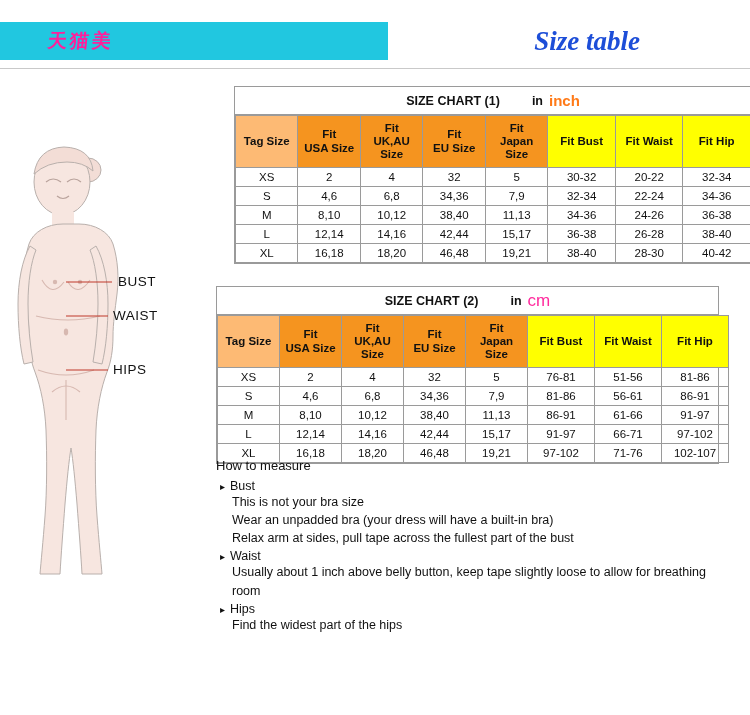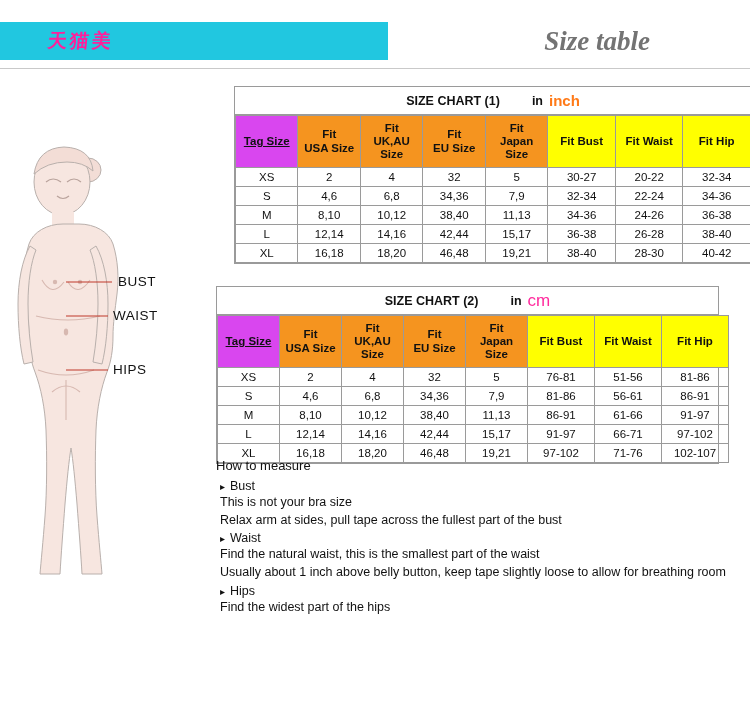--- a/index.html
+++ b/index.html
@@ -25,23 +25,23 @@
     background:#ffffff;
   }
   .brand-logo {
     position:absolute; left:26px; top:4px; width:110px; height:30px;
     color:#ff1f9b; font-family:"Liberation Serif", serif;
     font-size:19px; font-weight:bold; letter-spacing:3px;
     display:flex; align-items:center; justify-content:center;
     transform:skewX(-6deg);
   }
   .size-table-title {
-    position:absolute; left:482px; top:0px; width:230px; height:38px;
+    position:absolute; left:472px; top:0px; width:230px; height:38px;
     display:flex; align-items:center; justify-content:center;
-    color:#737373; font-family:"Liberation Serif", serif;
+    color:#1d4ed8; font-family:"Liberation Serif", serif;
     font-style:italic; font-size:27px; font-weight:bold;
   }
   .hr-top { position:absolute; left:0; top:68px; width:750px; height:1px; background:#c9c9c9; }
 
   
   .figure { position:absolute; left:0; top:120px; width:210px; height:560px; }
   .fig-label {
     position:absolute; font-size:13.5px; color:#111;
     font-family:"Liberation Sans", sans-serif; letter-spacing:.5px;
   }
@@ -56,34 +56,34 @@
   .chart-title .unit-inch { color:#ff7a18; font-size:15px; font-weight:bold; margin-left:6px; }
   .chart-title .unit-cm   { color:#ff2a9d; font-size:17px; font-weight:normal; margin-left:6px; }
   .chart-title .in-word { margin-left:32px; font-weight:bold; font-size:12.5px; }
 
   table.sz { border-collapse:collapse; width:100%; table-layout:fixed; }
   table.sz th, table.sz td {
     border:1px solid #9a9a9a; text-align:center; font-size:11.5px;
     padding:2px 1px; color:#111; height:19px;
   }
   table.sz thead th { height:52px; font-weight:bold; line-height:1.15; }
-  .h-tag  { background:#d946ef;text-decoration:underline; }
+  .h-tag  { background:#fdba74; }
   .h-or   { background:#f5941f; }
   .h-yel  { background:#ffff00; }
   .col-tag { width:62px; }
   .col-or  { width:62px; }
   .col-yel { width:67px; }
 
   
   .howto { position:absolute; left:216px; top:458px; width:520px; font-size:12.5px; color:#111; }
   .howto h3 { margin:0 0 6px 0; font-size:13px; font-weight:normal; }
   .howto .grp { margin-bottom:2px; }
   .howto .bullet { margin-left:4px; font-size:12.5px; }
   .howto .bullet:before { content:"\25B8"; margin-right:5px; font-size:10px; }
-  .howto .line { margin-left:4px; line-height:1.45; }
+  .howto .line { margin-left:16px; line-height:1.45; }
 </style>
 </head>
 <body>
 
 <div class="header">
   <div class="header-bar-left"></div>
   <div class="header-bar-right"></div>
   <div class="header-white-gap"></div>
   <div class="brand-logo">天猫美</div>
   <div class="size-table-title">Size table</div>
@@ -179,21 +179,21 @@
           <th class="h-yel col-yel"><span>Fit Hip</span></th>
         </tr>
       </thead>
     <tbody>
         <tr>
           <td style="font-weight: normal;">XS</td>
           <td>2</td>
           <td>4</td>
           <td>32</td>
           <td>5</td>
-          <td>30-27</td>
+          <td>30-32</td>
           <td>20-22</td>
           <td>32-34</td>
         </tr>
         <tr>
           <td style="font-weight: normal;">S</td>
           <td>4,6</td>
           <td>6,8</td>
           <td>34,36</td>
           <td>7,9</td>
           <td>32-34</td>
@@ -307,25 +307,25 @@
       </tbody>
   </table>
 </div>
 
 <div class="howto">
   <h3>How to measure</h3>
   <div id="howto-groups">
       <div class="grp">
         <div class="bullet">Bust</div>
         <div class="line">This is not your bra size</div>
+        <div class="line">Wear an unpadded bra (your dress will have a built-in bra)</div>
         <div class="line">Relax arm at sides, pull tape across the fullest part of the bust</div>
       </div>
       <div class="grp">
         <div class="bullet">Waist</div>
-        <div class="line">Find the natural waist, this is the smallest part of the waist</div>
         <div class="line">Usually about 1 inch above belly button, keep tape slightly loose to allow for breathing room</div>
       </div>
       <div class="grp">
         <div class="bullet">Hips</div>
         <div class="line">Find the widest part of the hips</div>
       </div>
     </div>
 </div>
 
 </body></html>

